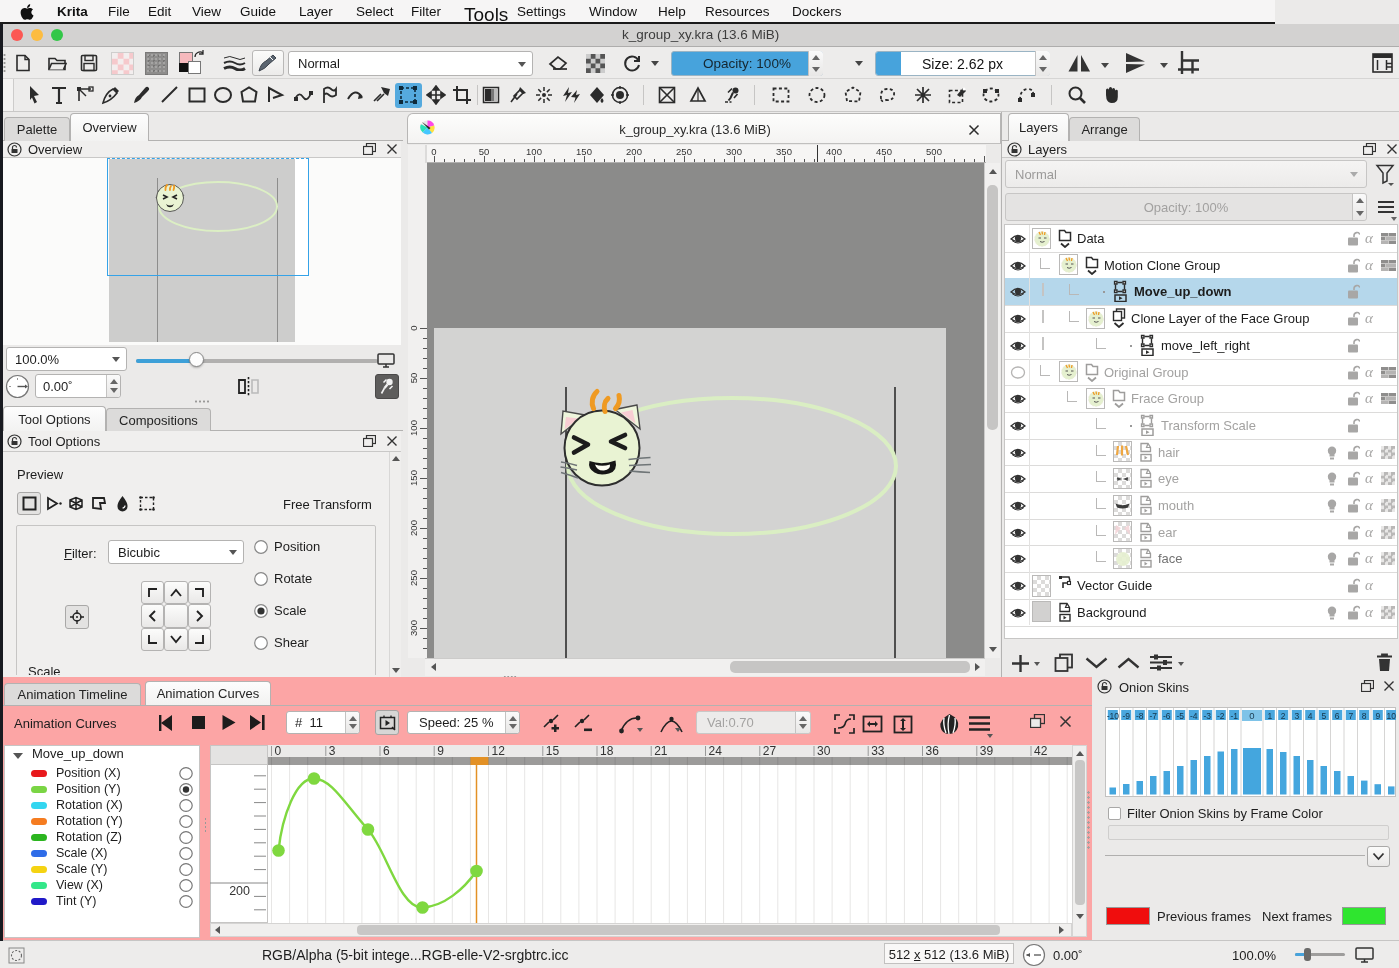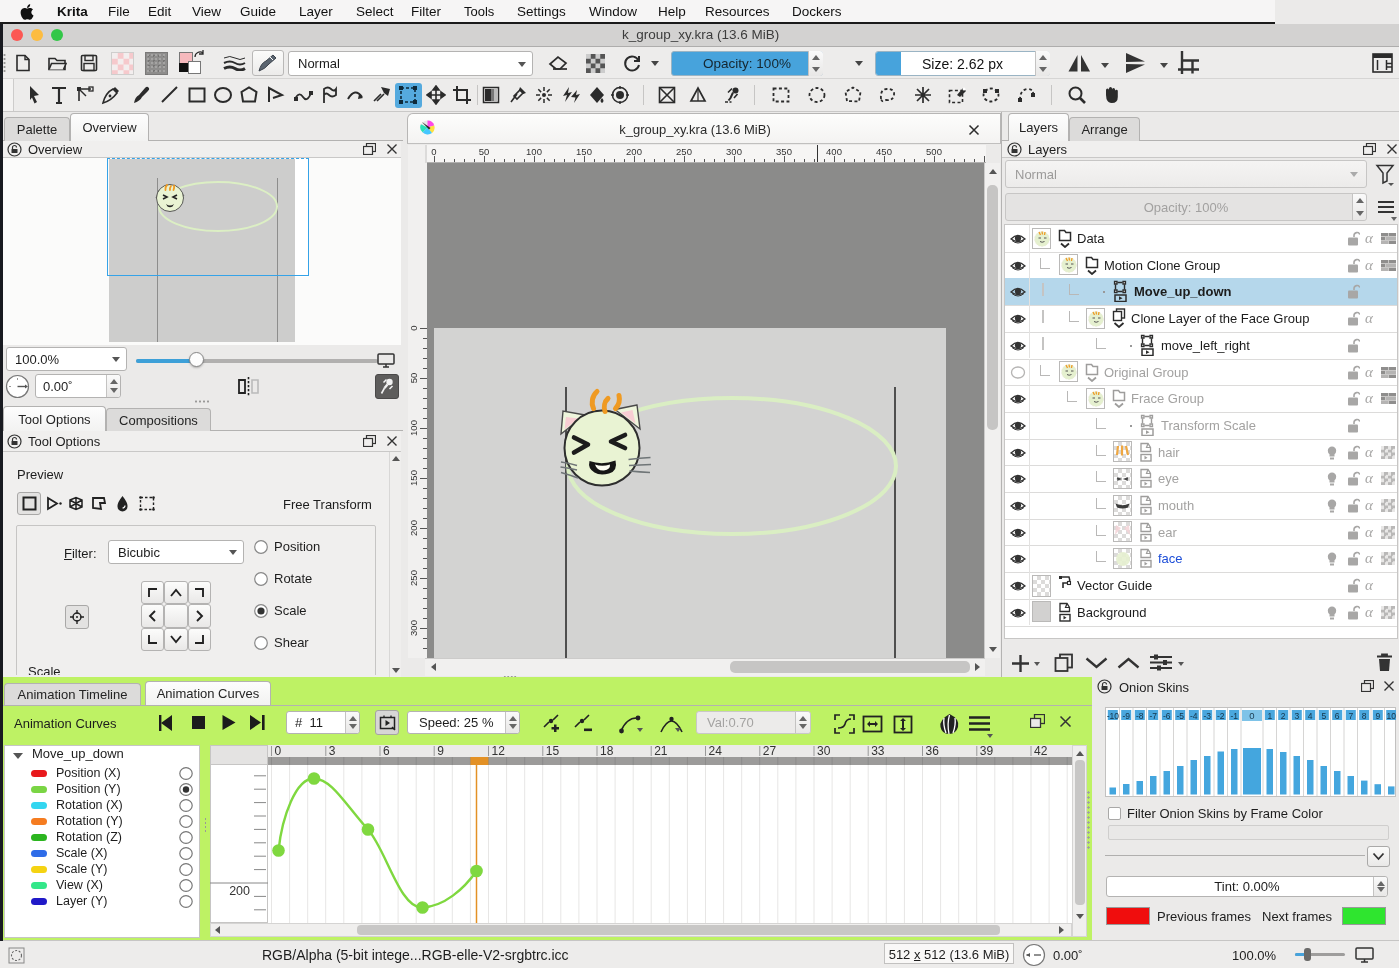--- a/index.html
+++ b/index.html
@@ -24,21 +24,21 @@
       <path fill="#111" d="M11.3 8.6c0-2 1.6-3 1.7-3.1-.9-1.4-2.4-1.6-2.9-1.6-1.2-.1-2.4.7-3 .7-.6 0-1.6-.7-2.6-.7C3.2 4 2 4.7 1.3 5.8c-1.4 2.4-.4 6 1 8 .7 1 1.5 2 2.5 2 1 0 1.4-.6 2.6-.6 1.2 0 1.5.6 2.6.6 1.1 0 1.8-1 2.4-2 .8-1.1 1.1-2.2 1.1-2.3 0 0-2.1-.8-2.2-2.9zM9.4 2.8c.5-.7.9-1.6.8-2.5-.8 0-1.7.5-2.3 1.2-.5.6-.9 1.5-.8 2.4.9.1 1.8-.4 2.3-1.1z"></path>
     </svg>
 <div class="fc" style="left:57px;top:4px;font-size:13.5px;font-weight:bold;color:#111;">Krita</div>
 <div class="fc" style="left:108px;top:4px;font-size:13.5px;color:#111;">File</div>
 <div class="fc" style="left:148px;top:4px;font-size:13.5px;color:#111;">Edit</div>
 <div class="fc" style="left:192px;top:4px;font-size:13.5px;color:#111;">View</div>
 <div class="fc" style="left:240px;top:4px;font-size:13.5px;color:#111;">Guide</div>
 <div class="fc" style="left:299px;top:4px;font-size:13.5px;color:#111;">Layer</div>
 <div class="fc" style="left:356px;top:4px;font-size:13.5px;color:#111;">Select</div>
 <div class="fc" style="left:411px;top:4px;font-size:13.5px;color:#111;">Filter</div>
-<div class="fc" style="left:464px;top:4px;font-size:13px;color:#111;">Tools</div>
+<div class="fc" style="left:464px;top:4px;font-size:19px;color:#111;">Tools</div>
 <div class="fc" style="left:517px;top:4px;font-size:13.5px;color:#111;">Settings</div>
 <div class="fc" style="left:589px;top:4px;font-size:13.5px;color:#111;">Window</div>
 <div class="fc" style="left:658px;top:4px;font-size:13.5px;color:#111;">Help</div>
 <div class="fc" style="left:705px;top:4px;font-size:13.5px;color:#111;">Resources</div>
 <div class="fc" style="left:792px;top:4px;font-size:13.5px;color:#111;">Dockers</div>
 </div>
 <div class="abs" style="left:0;top:24px;width:1399px;height:23px;background:#d3d2d1;border-bottom:1px solid #aeadac;">
 <div class="abs" style="left:11px;top:5px;width:12px;height:12px;border-radius:50%;background:#fc5753;"></div>
 <div class="abs" style="left:31px;top:5px;width:12px;height:12px;border-radius:50%;background:#fdbc40;"></div>
 <div class="abs" style="left:51px;top:5px;width:12px;height:12px;border-radius:50%;background:#33c748;"></div>
@@ -1017,21 +1017,21 @@
 <div class="abs" style="left:91px;top:326.4px;width:1px;height:10px;background:#b9b8b7;"></div>
 <div class="abs" style="left:91px;top:336.4px;width:10px;height:1px;background:#b9b8b7;"></div>
 <div class="abs" style="left:108px;top:322.9px;width:19px;height:21px;background:conic-gradient(#dcdbda 25%,#fff 0 50%,#dcdbda 0 75%,#fff 0) 0 0/8px 8px;border:1px solid #bab9b8;"></div>
 <div class="abs" style="left:111px;top:326.9px;width:14px;height:14px;border-radius:50%;background:#e5f0cf;opacity:0.9;"></div>
 <svg class="ico" style="left:134px;top:323.4px" width="13" height="20" viewBox="0 0 13 20">
         <path d="M2 1.5 h7 l2.5 4 v4 h-9.5z" fill="none" stroke="#9e9d9c" stroke-width="1.3"></path>
         <path d="M9 1.5 l-1.5 4 h4" fill="none" stroke="#9e9d9c" stroke-width="1.2"></path>
         <rect x="2" y="12.5" width="10" height="6.5" fill="none" stroke="#9e9d9c" stroke-width="1.4"></rect>
         <path d="M5.5 13.8 l3 1.9 -3 1.9z" fill="#9e9d9c"></path>
       </svg>
-<div class="fc" style="left:153px;top:326.4px;color:#1d4ed8;">face</div>
+<div class="fc" style="left:153px;top:326.4px;color:#737373;">face</div>
 <svg class="ico" style="left:322px;top:327.4px" width="10" height="14" viewBox="0 0 10 14">
         <path d="M5 0.5 a4.2 4.2 0 0 1 4.2 4.2 q0 2.3-1.7 3.6 l0 2.2 h-5 l0-2.2 q-1.7-1.3-1.7-3.6 A4.2 4.2 0 0 1 5 0.5z" fill="#a8a7a6"></path>
         <rect x="3" y="11.5" width="4" height="2" fill="#a8a7a6"></rect>
       </svg>
 <svg class="ico" style="left:341px;top:326.4px" width="14" height="15" viewBox="0 0 14 15">
         <rect x="2" y="6.5" width="10" height="8" rx="1" fill="#a8a7a6"></rect>
         <path d="M8 6 V4.5 a3 3 0 0 1 5.8-1" fill="none" stroke="#a8a7a6" stroke-width="1.6"></path>
       </svg>
 <div class="fc" style="left:360px;top:325.4px;font-size:15px;font-style:italic;color:#a8a7a6;font-family:'Liberation Serif',serif;">α</div>
 <div class="abs" style="left:376px;top:327.4px;width:14px;height:13px;background:conic-gradient(#b9b8b7 25%,#e8e7e6 0 50%,#b9b8b7 0 75%,#e8e7e6 0) 0 0/7px 6.5px;"></div>
@@ -1099,21 +1099,21 @@
       <rect x="5" y="0.5" width="4" height="5" fill="#333"></rect>
       <rect x="14" y="6" width="4" height="5" fill="#333"></rect>
       <rect x="8" y="11.5" width="4" height="5" fill="#333"></rect>
     </svg>
 <div class="abs" style="left:176px;top:550px;width:0;height:0;border-left:3.5px solid transparent;border-right:3.5px solid transparent;border-top:4.5px solid #555;"></div>
 <svg class="ico" style="left:374px;top:540px" width="17" height="20" viewBox="0 0 17 20">
       <path d="M1 4.5h15 M6 4.5 V2.5 h5 v2" stroke="#333" stroke-width="1.8" fill="none"></path>
       <path d="M3 7 h11 l-1 12 h-9z" fill="#333"></path>
     </svg>
 </div>
-<div class="abs" style="left:3px;top:677px;width:1089px;height:263px;background:#bef264;overflow:hidden;">
+<div class="abs" style="left:3px;top:677px;width:1089px;height:263px;background:#fca5a5;overflow:hidden;">
 <div class="tab off" style="left:1px;top:6px;width:137px;height:22px;line-height:22px;">Animation Timeline</div>
 <div class="tab on" style="left:142px;top:4px;width:126px;height:24px;line-height:24px;">Animation Curves</div>
 <div class="abs" style="left:0;top:28px;width:1089px;height:1px;background:#b3b2b1;"></div>
 <div class="fc" style="left:11px;top:39px;">Animation Curves</div>
 <svg class="ico" style="left:155px;top:37px" width="16" height="18" viewBox="0 0 16 18">
       <path d="M14 1 L3 9 L14 17z" fill="#1c1c1c"></path>
       <rect x="1" y="1" width="2.4" height="16" fill="#1c1c1c"></rect>
     </svg>
 <svg class="ico" style="left:188px;top:38px" width="15" height="15" viewBox="0 0 15 15">
       <rect x="1" y="1" width="13" height="13" fill="#1c1c1c"></rect>
@@ -1230,21 +1230,21 @@
 <div class="fc" style="left:53px;top:185.0px;font-size:12.5px;">Scale (Y)</div>
 <svg class="ico" style="left:176px;top:186.0px" width="14" height="13" viewBox="0 0 14 13">
       <ellipse cx="7" cy="6.5" rx="6.2" ry="5.8" fill="none" stroke="#777" stroke-width="1.2"></ellipse>
     </svg>
 <div class="abs" style="left:28px;top:205.0px;width:16px;height:7px;border-radius:3.5px;background:#33e789;"></div>
 <div class="fc" style="left:53px;top:201.0px;font-size:12.5px;">View (X)</div>
 <svg class="ico" style="left:176px;top:202.0px" width="14" height="13" viewBox="0 0 14 13">
       <ellipse cx="7" cy="6.5" rx="6.2" ry="5.8" fill="none" stroke="#777" stroke-width="1.2"></ellipse>
     </svg>
 <div class="abs" style="left:28px;top:221.0px;width:16px;height:7px;border-radius:3.5px;background:#2019c8;"></div>
-<div class="fc" style="left:53px;top:217.0px;font-size:12.5px;">Layer (Y)</div>
+<div class="fc" style="left:53px;top:217.0px;font-size:12.5px;">Tint (Y)</div>
 <svg class="ico" style="left:176px;top:218.0px" width="14" height="13" viewBox="0 0 14 13">
       <ellipse cx="7" cy="6.5" rx="6.2" ry="5.8" fill="none" stroke="#777" stroke-width="1.2"></ellipse>
     </svg>
 <div class="abs" style="left:201px;top:140px;width:3px;height:16px;background:radial-gradient(circle,#9a9998 0.8px,transparent 1px) 0 0/3px 4px;"></div>
 <div class="abs" style="left:207px;top:68px;width:58px;height:20px;background:#e4e3e2;border:1px solid #c6c5c4;"></div>
 <div class="abs" style="left:207px;top:88px;width:58px;height:158px;background:#fff;border:1px solid #c6c5c4;border-top:none;"></div>
 <svg class="ico" style="left:207px;top:0" width="58" height="246" viewBox="0 0 58 246">
       <path d="M44 232.8 h12" stroke="#888" stroke-width="1"></path>
       <path d="M44 219.4 h12" stroke="#888" stroke-width="1"></path>
       <path d="M44 192.6 h12" stroke="#888" stroke-width="1"></path>
@@ -1506,24 +1506,20 @@
       <rect x="282.0" y="78.4" width="6.5" height="8.1" fill="#44a6de"></rect>
     </svg>
 <div class="abs" style="left:16px;top:131px;width:13px;height:13px;background:#fff;border:1px solid #a9a8a7;border-radius:2px;"></div>
 <div class="fc" style="left:35px;top:130px;">Filter Onion Skins by Frame Color</div>
 <div class="abs" style="left:16px;top:149px;width:281px;height:15px;background:#e9e8e7;border:1px solid #cfcecd;border-radius:2px;"></div>
 <div class="abs" style="left:13px;top:179px;width:260px;height:1px;background:#b0afae;"></div>
 <div class="abs" style="left:275px;top:170px;width:23px;height:21px;background:linear-gradient(#fbfbfa,#e9e8e7);border:1px solid #aaa9a8;border-radius:3px;"></div>
 <svg class="ico" style="left:280px;top:176px" width="13" height="9" viewBox="0 0 13 9">
       <path d="M1.5 1.5 L6.5 7 L11.5 1.5" fill="none" stroke="#333" stroke-width="1.8"></path>
     </svg>
-<div class="combo" style="left:14px;top:200px;width:282px;height:21px;">
-      <div class="fc" style="left:0;top:2px;width:100%;text-align:center;">Tint: 0.00%</div>
-      <div class="spinner" style="width:14px;"></div>
-    </div>
 <div class="abs" style="left:14px;top:231px;width:44px;height:18px;background:#f00d0d;border:1px solid #999;"></div>
 <div class="fc" style="left:65px;top:233px;">Previous frames</div>
 <div class="fc" style="left:170px;top:233px;">Next frames</div>
 <div class="abs" style="left:250px;top:231px;width:44px;height:18px;background:#2fe52f;border:1px solid #999;"></div>
 </div>
 <div class="abs" style="left:0;top:940px;width:1399px;height:28px;background:#edecEB;border-top:1px solid #c6c5c4;">
 <svg class="ico" style="left:8px;top:6px" width="17" height="17" viewBox="0 0 17 17">
       <rect x="1" y="1" width="15" height="15" fill="none" stroke="#888" stroke-width="1"></rect>
       <circle cx="8.5" cy="8.5" r="5" fill="none" stroke="#666" stroke-width="1.1" stroke-dasharray="2 1.6"></circle>
     </svg>

